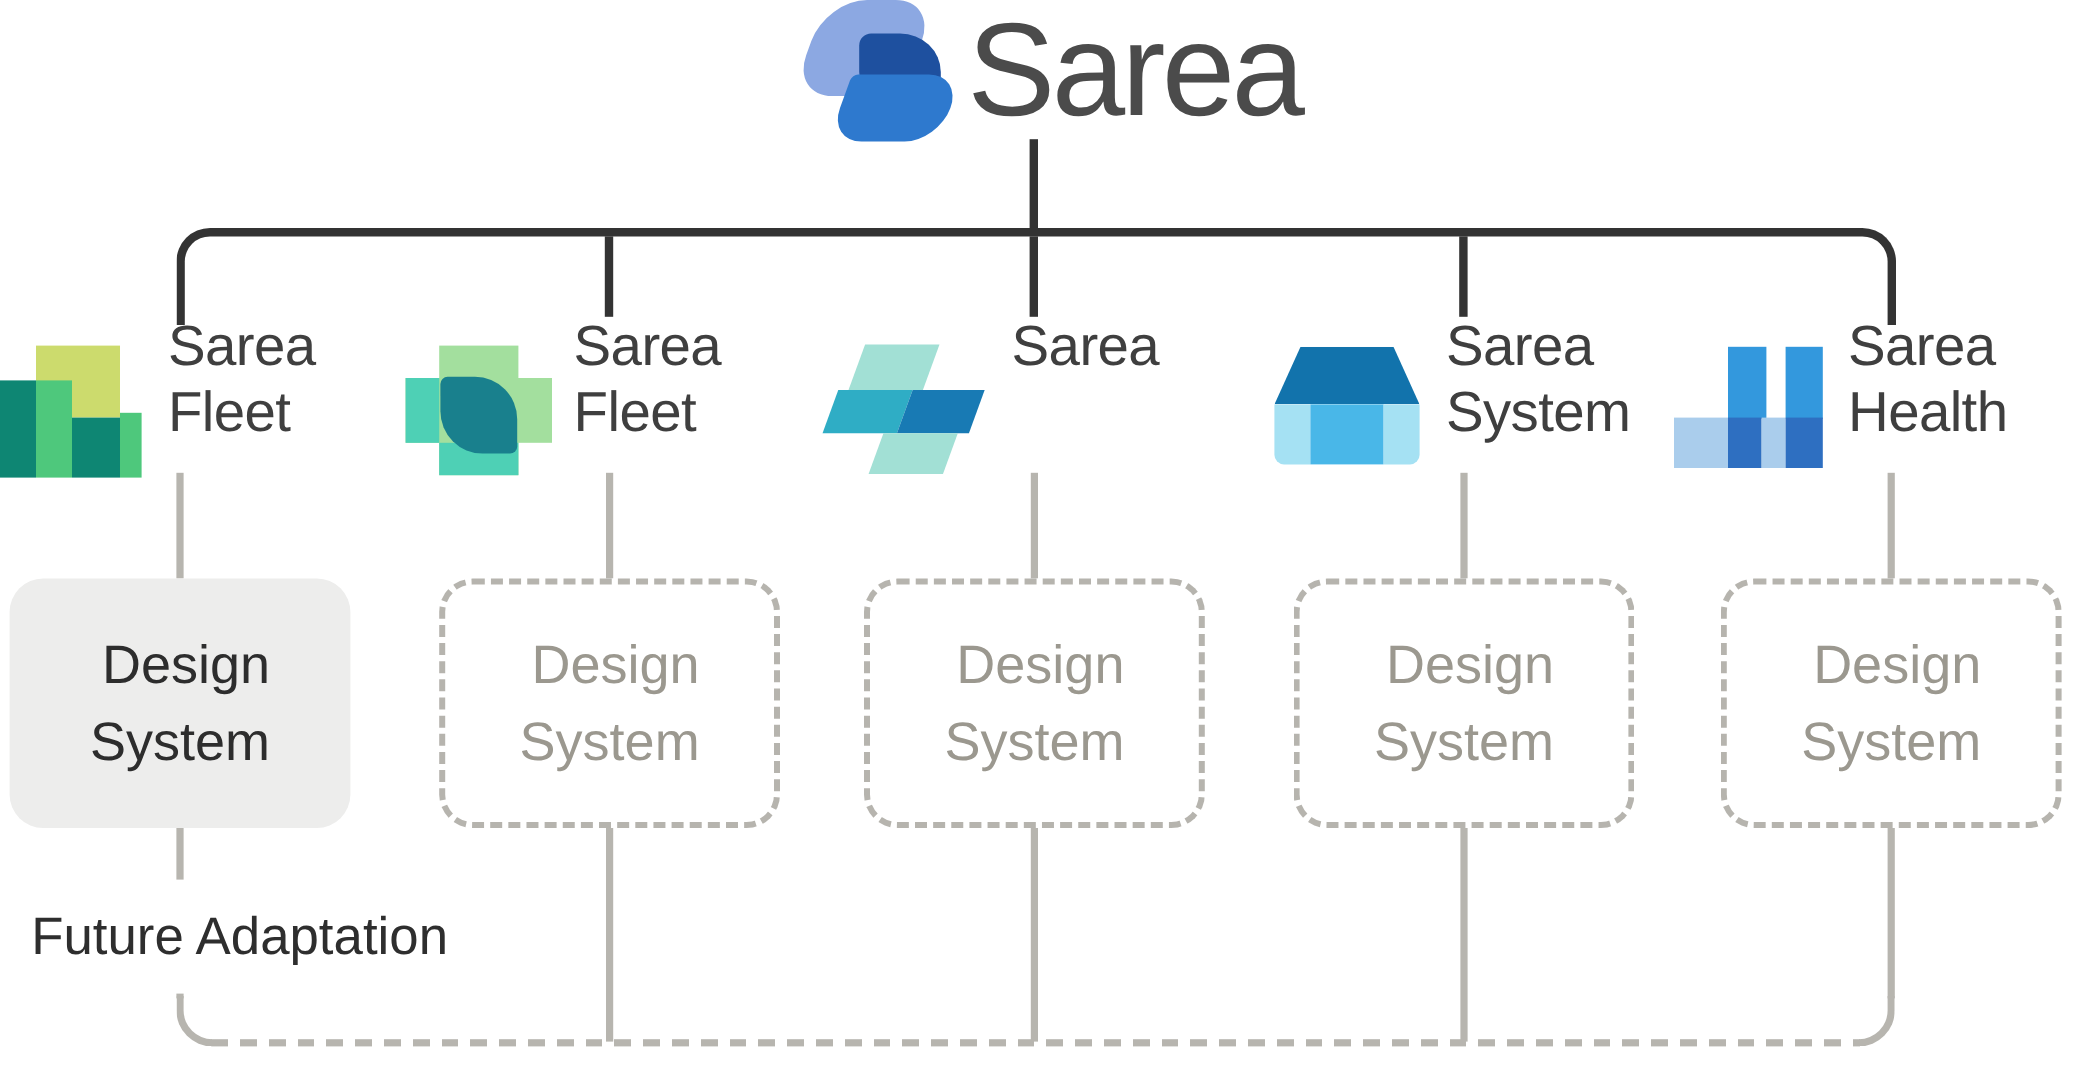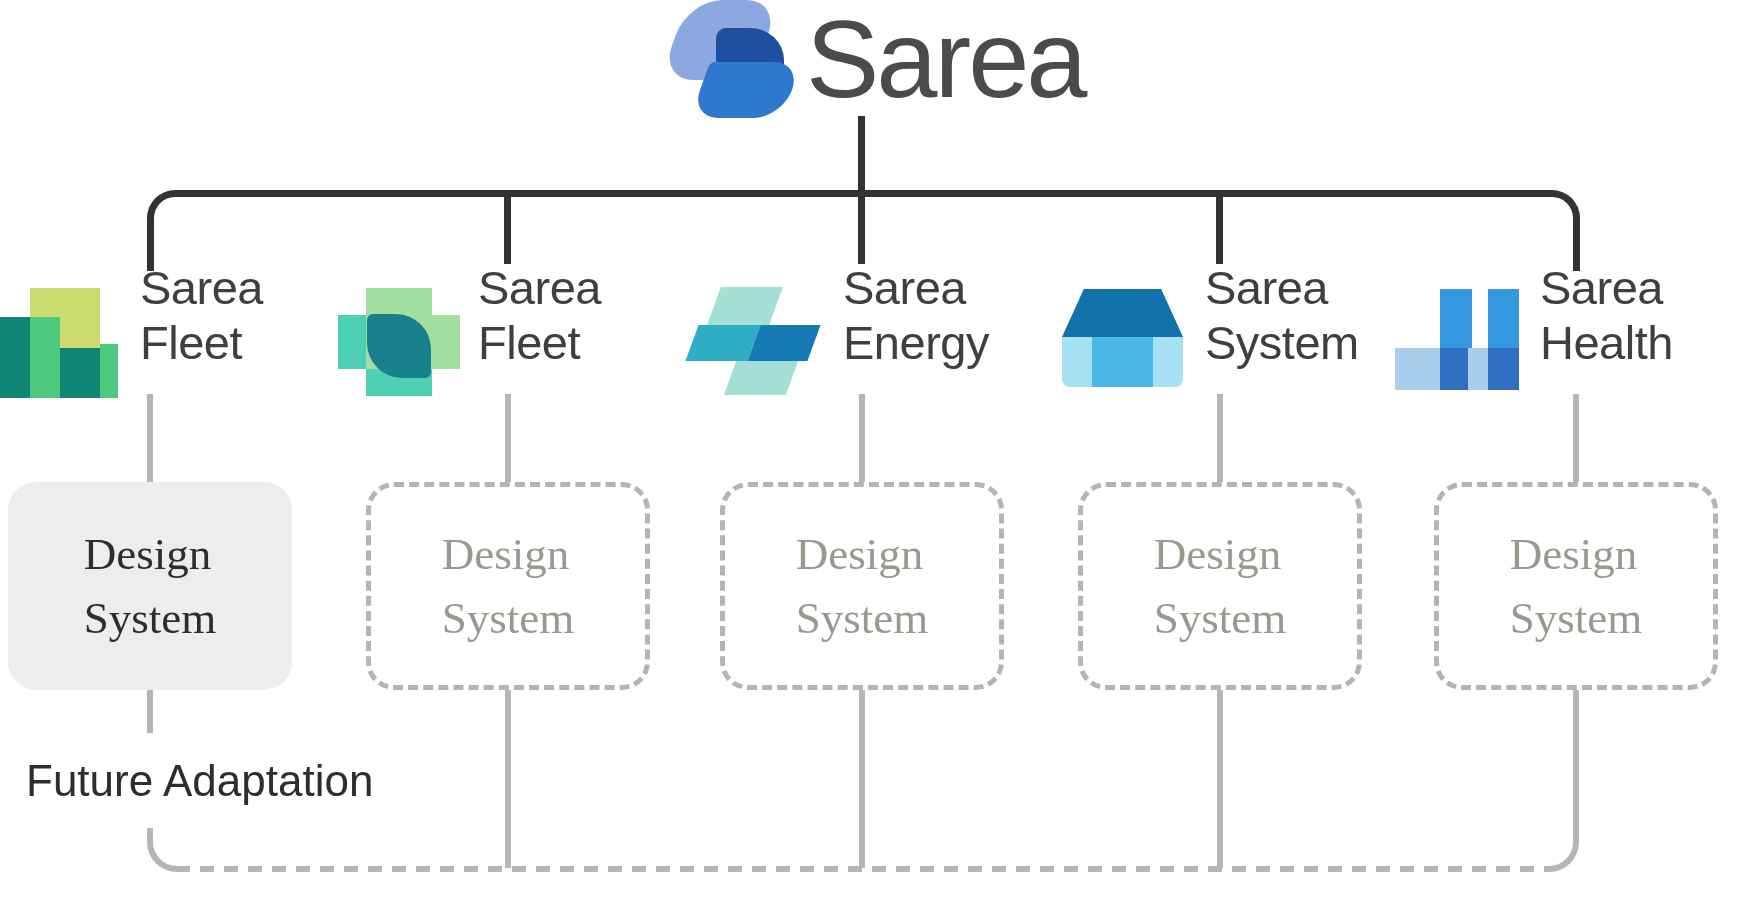--- a/index.html
+++ b/index.html
@@ -34,21 +34,21 @@
     border-left:6px solid #b7b5af;border-bottom:6px solid #b7b5af;
     border-bottom-left-radius:30px;box-sizing:border-box;}
   .corner-r{position:absolute;left:1549px;top:830px;width:30px;height:42px;
     border-right:6px solid #b7b5af;border-bottom:6px solid #b7b5af;
     border-bottom-right-radius:30px;box-sizing:border-box;}
   .dash-line{position:absolute;left:176px;top:866px;width:1374px;height:6px;
     background:repeating-linear-gradient(90deg,#b7b5af 0 14px,transparent 14px 24px);}
   
   .ds-box{position:absolute;top:482px;width:284px;height:208px;border-radius:28px;
     display:flex;flex-direction:column;align-items:center;justify-content:center;
-    font-size:45px;line-height:64px;text-align:left;box-sizing:border-box;z-index:2;font-family:Liberation Serif, serif;}
+    font-size:45px;line-height:64px;text-align:right;box-sizing:border-box;z-index:2;}
   .ds-solid{background:#ededec;color:#2d2d2d;}
   .ds-dashed{background:#ffffff;border:5px dashed #b6b4ae;color:#9b988f;}
   
   .future-label{position:absolute;left:0;top:733px;width:433px;height:95px;background:#ffffff;
     z-index:5;display:flex;align-items:center;padding-left:26px;box-sizing:border-box;
     font-size:44px;color:#2e2e2e;}
 </style>
 </head>
 <body>
 
@@ -92,21 +92,20 @@
   </div>
 
   <div class="brand-icon" style="left:688px;top:287px;width:126px;height:108px;">
     <div class="blk" style="left:26px;top:0;width:62px;height:38px;background:#a2e0d5;transform:skewX(-20deg);"></div>
     <div class="blk" style="left:4px;top:38px;width:62px;height:36px;background:#2fadc5;transform:skewX(-20deg);"></div>
     <div class="blk" style="left:66px;top:38px;width:60px;height:36px;background:#187ab4;transform:skewX(-20deg);"></div>
     <div class="blk" style="left:42px;top:74px;width:62px;height:34px;background:#a2e0d5;transform:skewX(-20deg);"></div>
   </div>
   <div class="brand-label" style="left:843px;">
     <span>Sarea</span><br>
-    <span>Energy</span>
   </div>
 
   <div class="brand-icon" style="left:1062px;top:289px;width:121px;height:98px;">
     <div class="blk" style="left:0;top:0;width:121px;height:48px;background:#1273ac;clip-path:polygon(18% 0,82% 0,100% 100%,0 100%);"></div>
     <div class="blk" style="left:0;top:48px;width:30px;height:50px;background:#a5e1f3;border-radius:0 0 0 8px;"></div>
     <div class="blk" style="left:30px;top:48px;width:61px;height:50px;background:#49b7e8;"></div>
     <div class="blk" style="left:91px;top:48px;width:30px;height:50px;background:#a5e1f3;border-radius:0 0 8px 0;"></div>
   </div>
   <div class="brand-label" style="left:1205px;">
     <span>Sarea</span><br>

